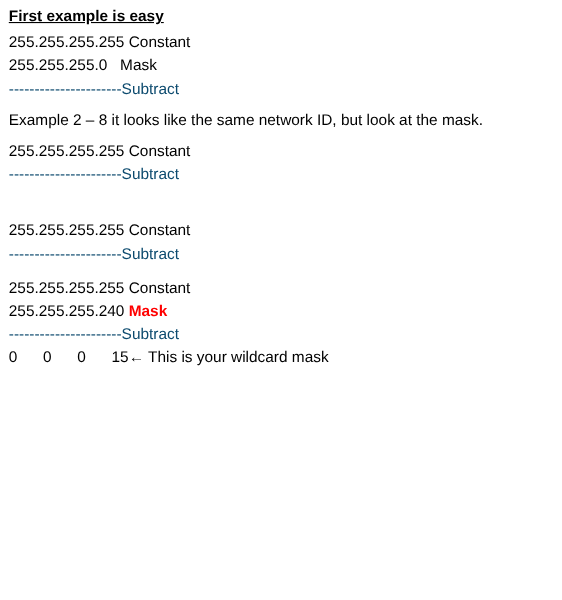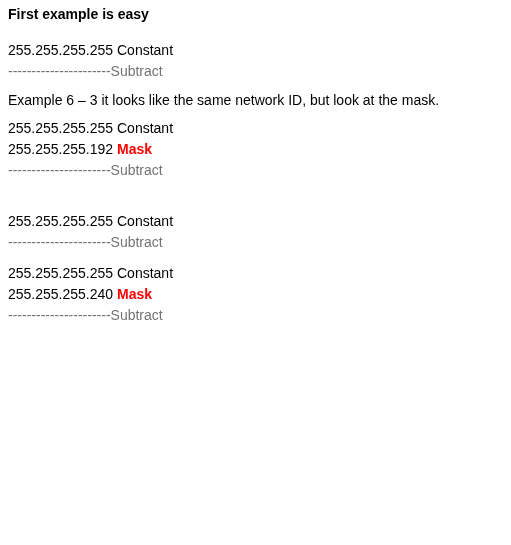--- a/index.html
+++ b/index.html
@@ -13,70 +13,72 @@
       background: #fff;
       color: #000;
       padding: 6px 8px;
       width: 511px;
     }
     .section {
       margin-bottom: 10px;
     }
     .title {
       font-weight: bold;
-      margin-bottom: 18px;
+      margin-bottom: 6px;
+      text-decoration: underline;
     }
     .row {
       line-height: 1.5;
       white-space: pre;
     }
     .red {
       color: red;
       font-weight: bold;
     }
     .arrow {
       font-weight: bold;
     }
     .divider {
-      color: #737373;
+      color: #0c4a6e;
     }
     .intro-text {
       margin-bottom: 10px;
       font-style: normal;
     }
     .gap {
       margin-top: 18px;
     }
   </style>
 </head>
 <body>
 
 <div>
 
   <div class="title">First example is easy</div>
 
   <div class="section">
     <div class="row">255.255.255.255 Constant</div>
+    <div class="row">255.255.255.0&nbsp;&nbsp;&nbsp;Mask</div>
     <div class="row divider">----------------------Subtract</div>
   </div>
 
   <div class="intro-text" style="margin-bottom:10px;">
-    Example 6 – 3 it looks like the same network ID, but look at the mask.
+    Example 2 – 8 it looks like the same network ID, but look at the mask.
   </div>
 
   <div class="section">
     <div class="row">255.255.255.255 Constant</div>
-    <div class="row">255.255.255.192 <span class="red">Mask</span></div>
     <div class="row divider">----------------------Subtract</div>
   </div>
 
   <div class="section gap" style="margin-top:30px;">
     <div class="row">255.255.255.255 Constant</div>
     <div class="row divider">----------------------Subtract</div>
   </div>
 
   <div class="section" style="margin-top:10px;">
     <div class="row">255.255.255.255 Constant</div>
     <div class="row">255.255.255.240 <span class="red">Mask</span></div>
     <div class="row divider">----------------------Subtract</div>
+    <div class="row">0&nbsp;&nbsp;&nbsp;&nbsp;&nbsp;&nbsp;0&nbsp;&nbsp;&nbsp;&nbsp;&nbsp;&nbsp;0&nbsp;&nbsp;&nbsp;&nbsp;&nbsp;&nbsp;15<span class="arrow">←</span> <span>This is your wildcard mask</span></div>
   </div>
 
 </div>
 
 </body></html>

